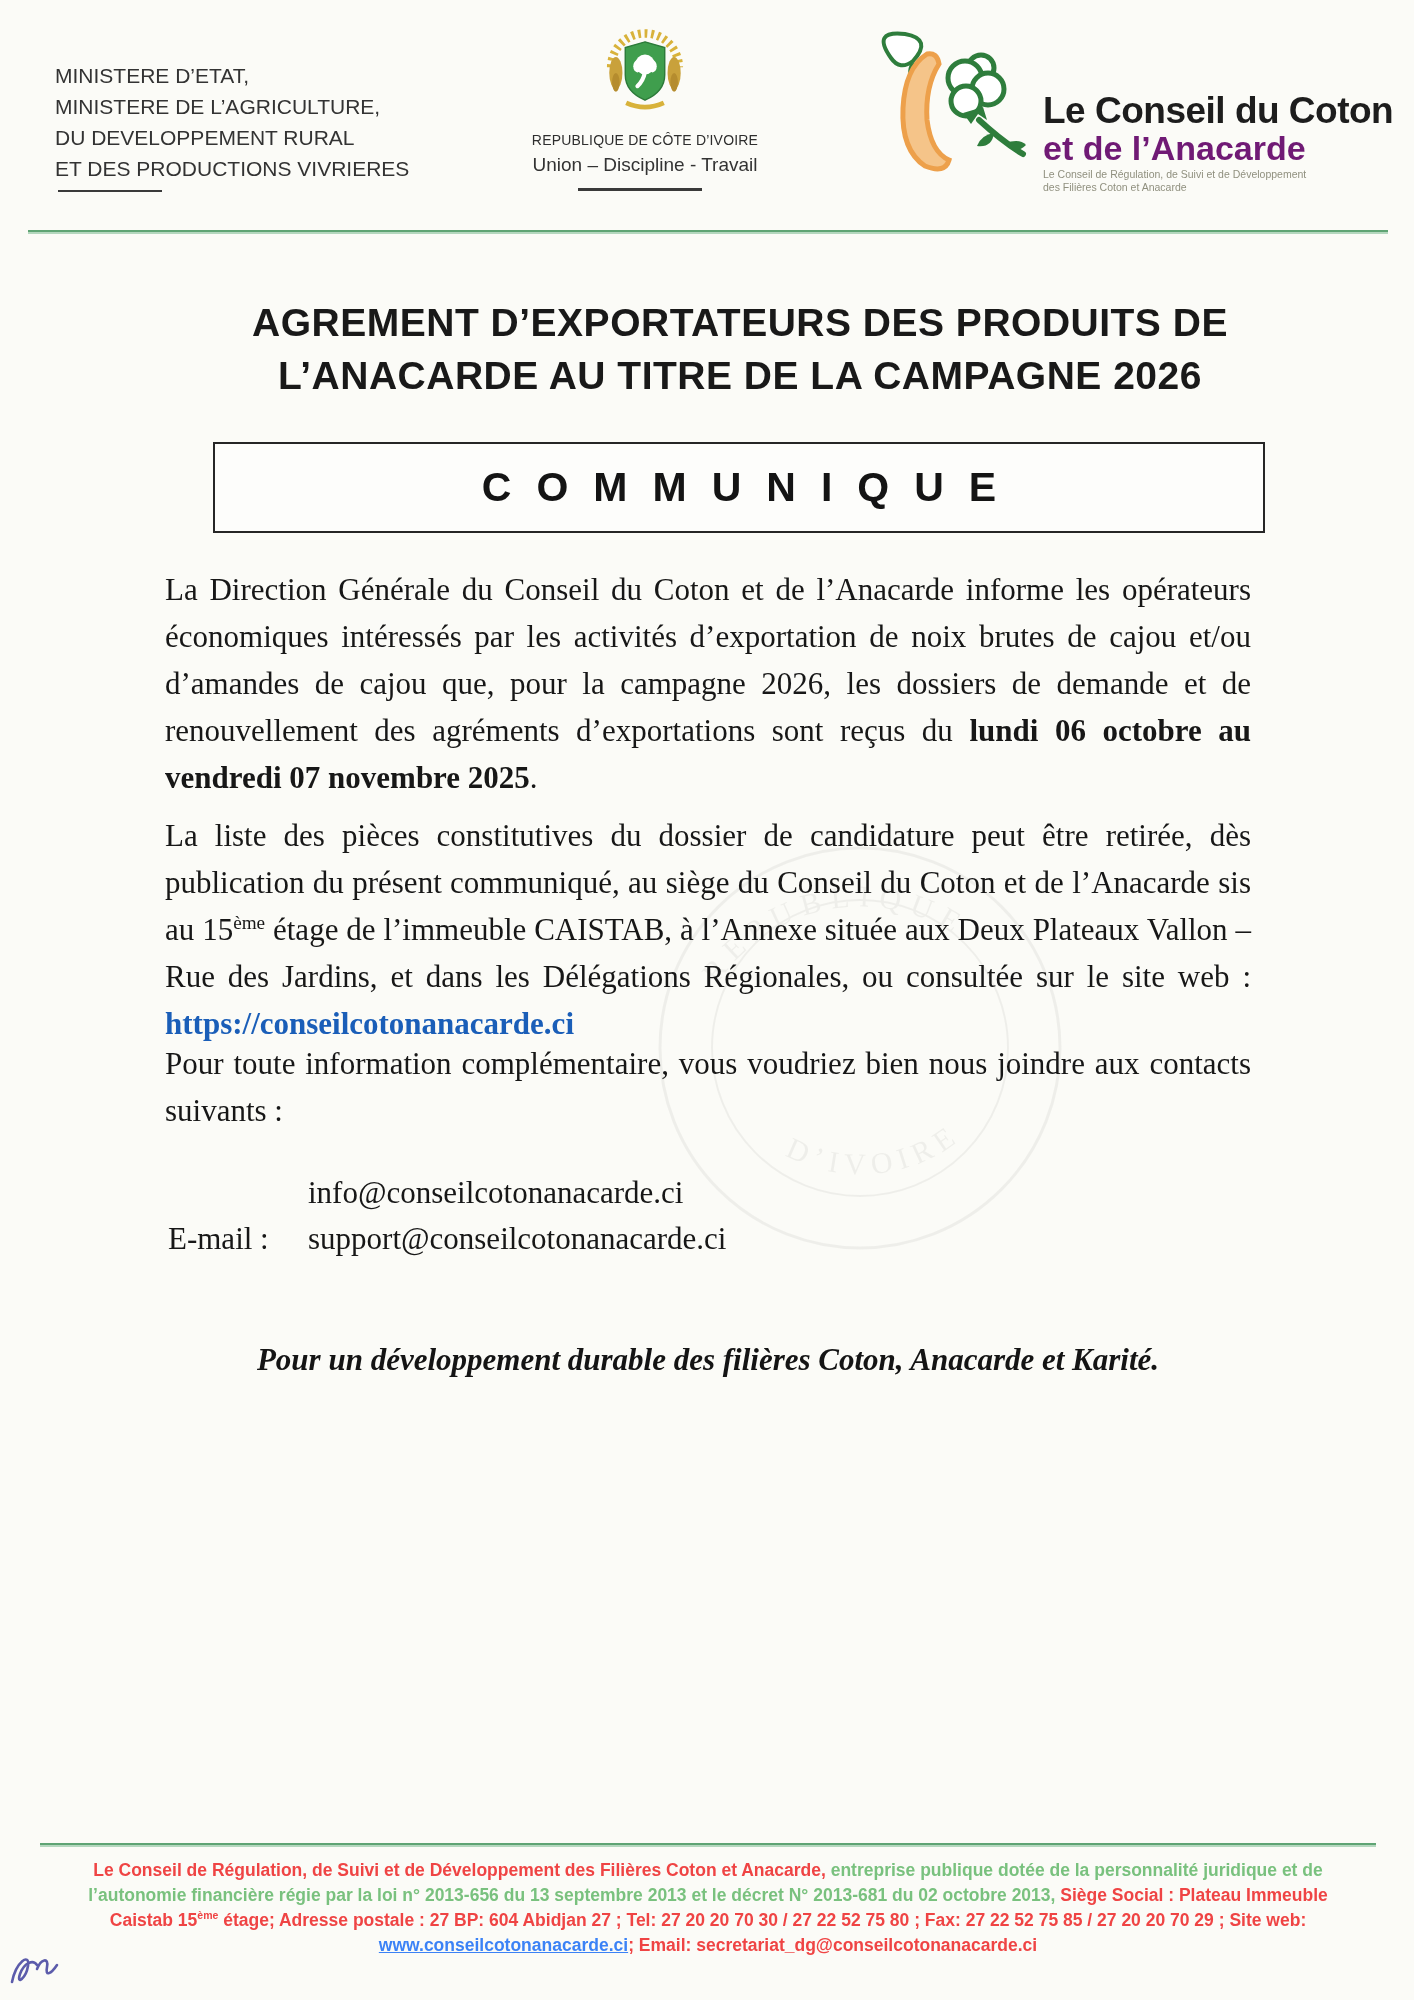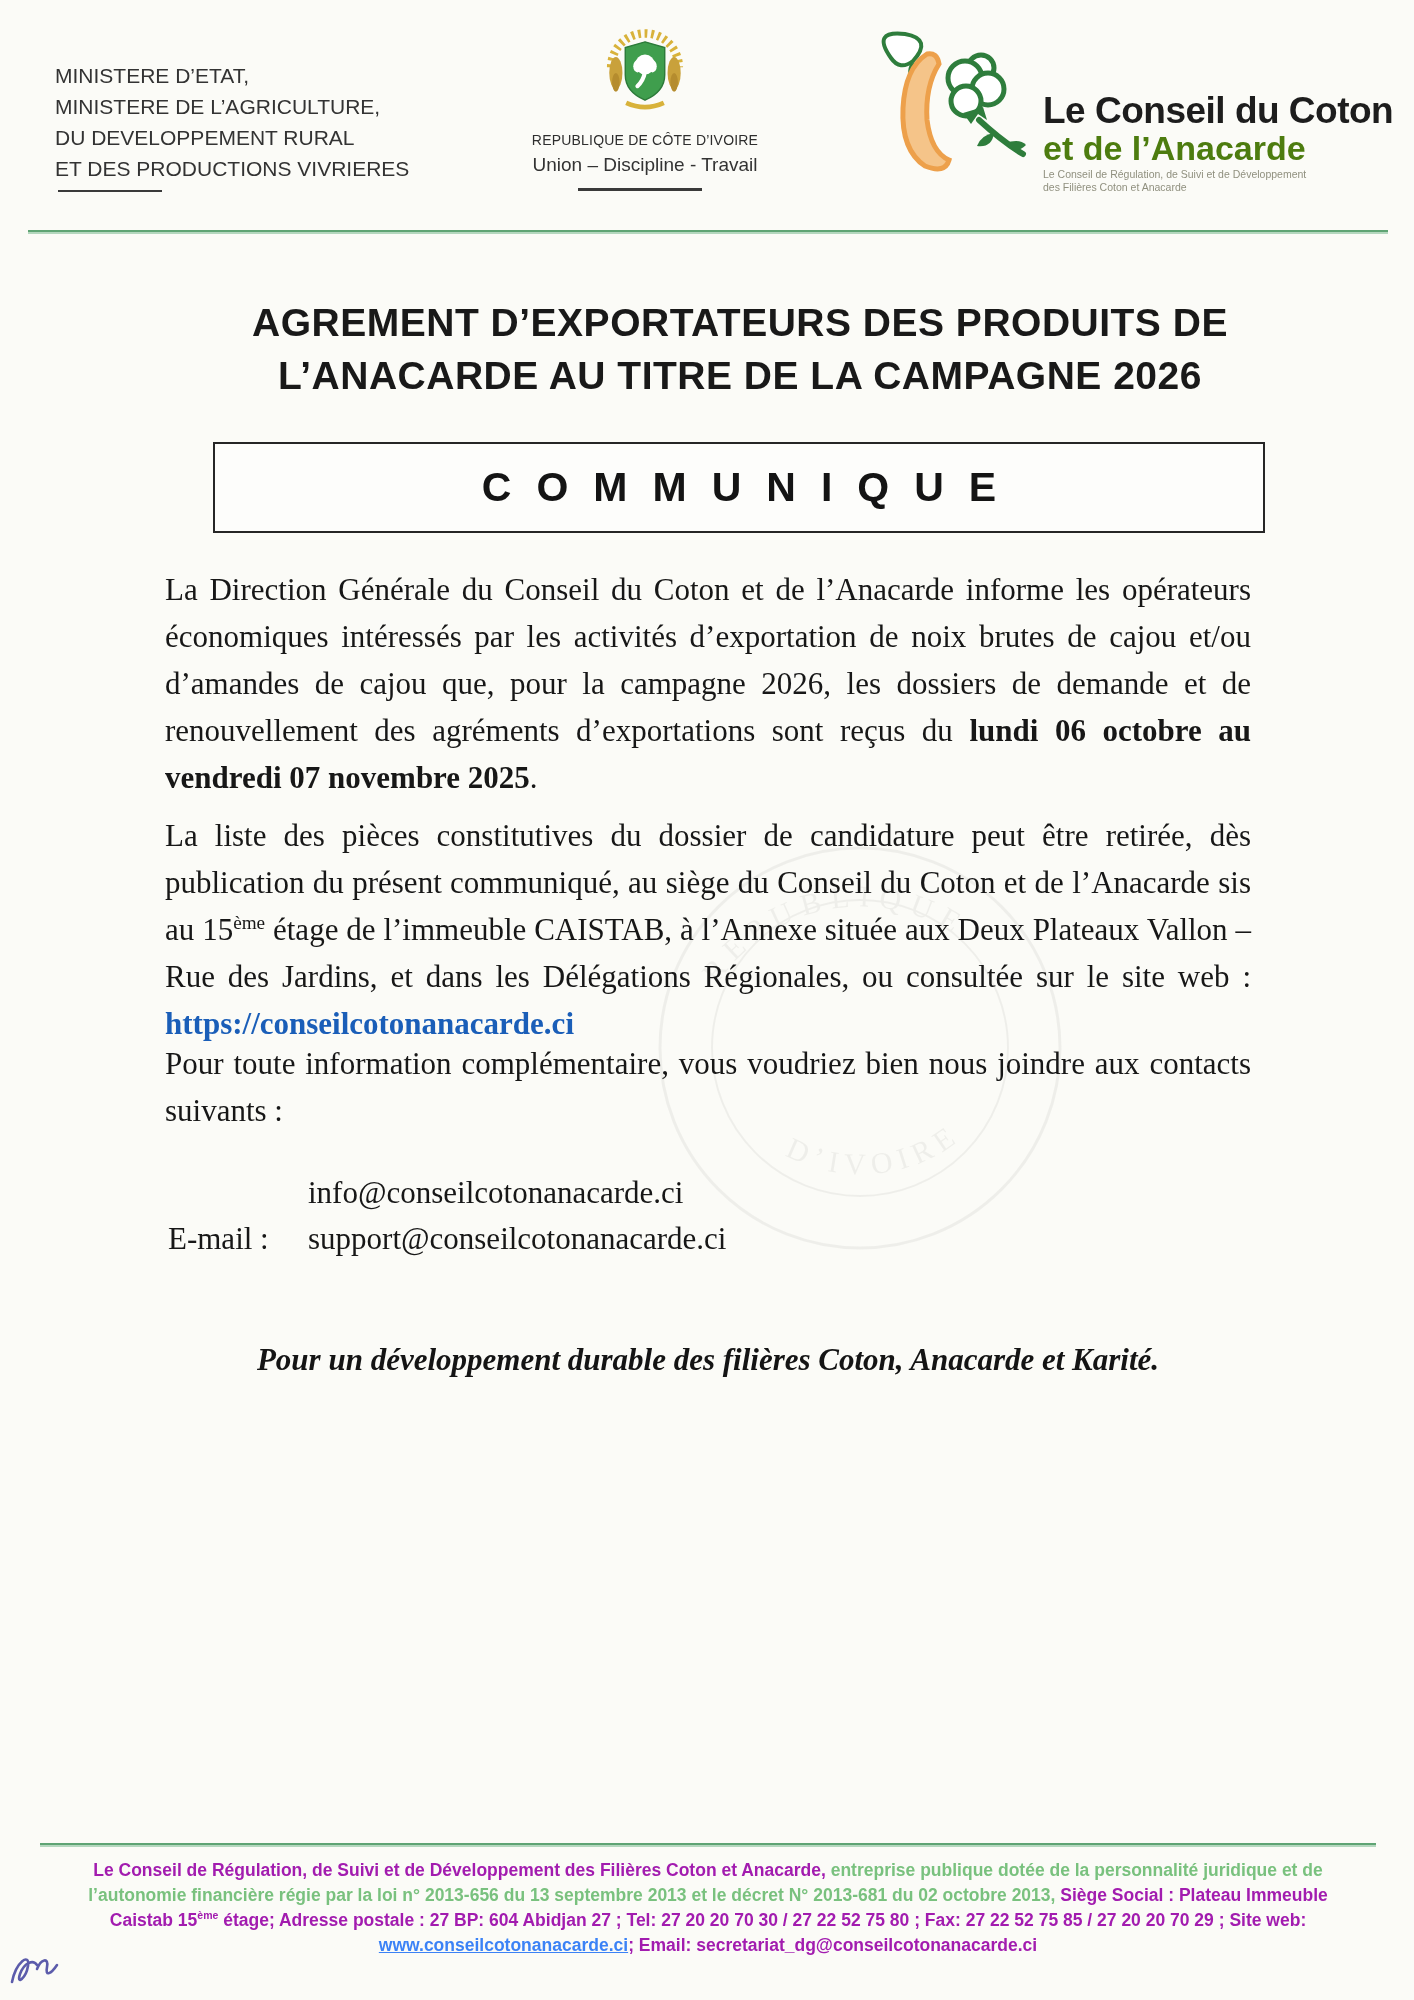--- a/index.html
+++ b/index.html
@@ -16,21 +16,21 @@
   .emblem-svg { position:absolute; left:598px; top:26px; }
 
   .republic { position:absolute; left:480px; top:132px; width:330px; text-align:center; }
   .republic-title { font-size:14px; color:#2e2e2e; letter-spacing:0.2px; }
   .republic-motto { font-size:19px; color:#333; margin-top:6px; }
   .motto-underline { position:absolute; left:578px; top:188px; width:124px; height:3px; background:#3a3a3a; }
 
   .council-svg { position:absolute; left:853px; top:24px; }
   .council-text { position:absolute; left:1043px; top:72px; width:360px; }
   .council-name-1 { font-size:37px; font-weight:bold; letter-spacing:-0.5px; color:#1d1d1d; line-height:38px;margin-top:20px; }
-  .council-name-2 { font-size:34px; font-weight:bold; color:#4d7c0f; line-height:34px; margin-top:1px; }
+  .council-name-2 { font-size:34px; font-weight:bold; color:#701a75; line-height:34px; margin-top:1px; }
   .council-tagline { font-size:10.5px; line-height:13px; color:#90907f; margin-top:3px; }
   .council-tagline + .council-tagline { margin-top:0; }
 
   .rule { position:absolute; height:2px; background:#5fa474; box-shadow:0 2px 0 rgba(122,185,143,.55); }
   .rule-top { left:28px; right:26px; top:230px; }
   .rule-footer { left:40px; right:38px; top:1843px; }
 
   
   .doc-title {
     position:absolute; left:200px; top:296px; width:1080px; margin:0;
@@ -67,21 +67,21 @@
   }
 
   
   .watermark { position:absolute; left:620px; top:830px; opacity:0.07; }
 
   
   .footer {
     position:absolute; left:88px; top:1858px; width:1240px;
     font-size:17.5px; line-height:25px; font-weight:bold; text-align:center;
   }
-  .f-dark { color:#a21caf;text-align:right; }
+  .f-dark { color:#ef4444;text-align:right; }
   .f-light { color:#79c17e; }
   .f-link { color:#3b82f6; text-decoration:underline; cursor:pointer; }
   .footer sup { font-size:0.6em; vertical-align:super; line-height:0; }
 
   .pen-mark { position:absolute; left:6px; top:1946px; }
 </style>
 </head>
 <body>
 
 <div class="page">

